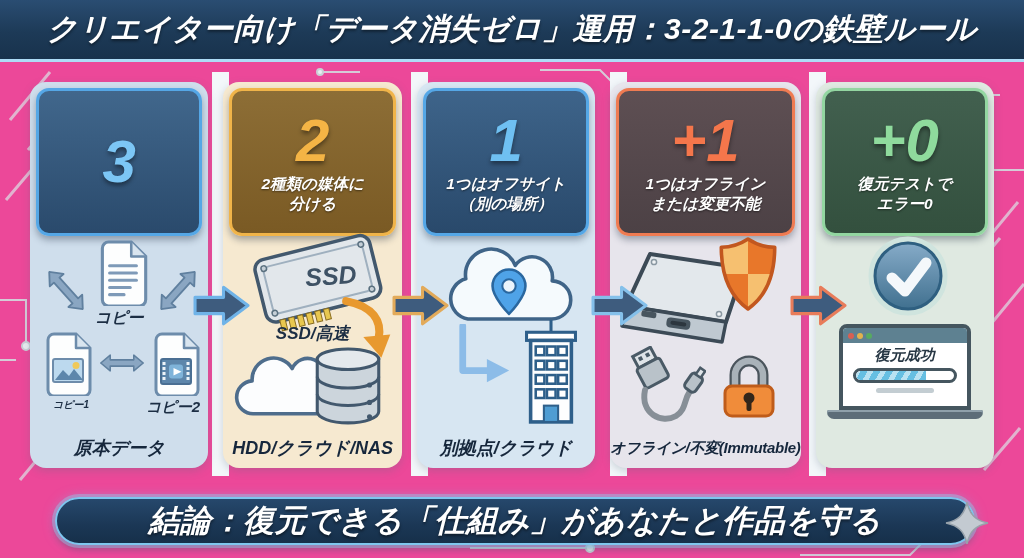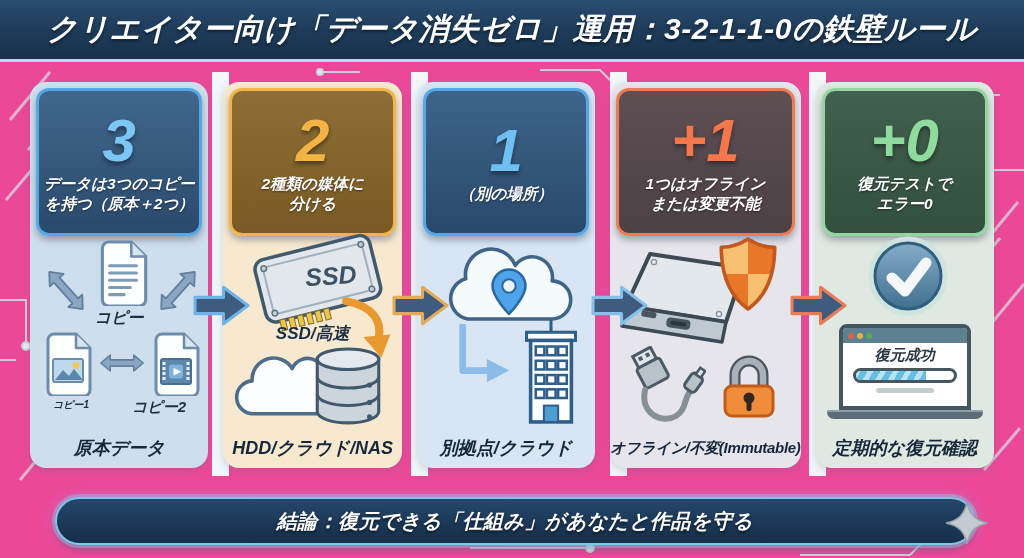--- a/index.html
+++ b/index.html
@@ -58,21 +58,21 @@
   .illus { flex:1; position:relative; }
   .caption { height:32px; display:flex; align-items:center; justify-content:center;
              font-weight:bold; color:#16273c; font-size:18px; padding-bottom:8px; white-space:nowrap;text-align:right; }
   .caption-sm { font-size:15px; letter-spacing:-.3px; }
 
   
   .pos-doc { position:absolute; left:66px; top:2px; }
   .lbl { position:absolute; font-weight:bold; color:#1c2e44; text-align:center; }
   .lbl-top { left:0; right:0; top:70px; font-size:16px; }
   .lbl-left { left:-4px; width:90px; top:160px; font-size:10px; }
-  .lbl-right { left:84px; width:90px; top:160px; font-size:15px; }
+  .lbl-right { left:98px; width:90px; top:160px; font-size:15px; }
   .arr-l { position:absolute; left:10px; top:42px; transform:rotate(48deg); }
   .arr-r { position:absolute; left:122px; top:42px; transform:rotate(-48deg); }
   .arr-m { position:absolute; left:70px; top:116px; }
   .pos-img { position:absolute; left:12px; top:94px; }
   .pos-vid { position:absolute; left:120px; top:94px; }
 
   
   .pos-ssd { position:absolute; left:20px; top:-4px; transform:rotate(-14deg); }
   .lbl-ssd { left:0; right:0; top:84px; font-size:17px; position:absolute; font-weight:bold; color:#1c2e44; text-align:center; }
   .pos-curve { position:absolute; left:116px; top:58px; }
@@ -112,21 +112,21 @@
   .fa-0 { left:193px; } .fa-1 { left:392px; } .fa-2 { left:591px; } .fa-3 { left:790px; }
 
   
   .footer {
     position:absolute; left:55px; top:497px; width:920px; height:48px; z-index:4;
     background:linear-gradient(180deg,#26486c 0%,#1b3755 60%,#16304a 100%);
     border:2px solid #7ec6ee; border-radius:24px;
     box-shadow:0 0 0 3px rgba(150,205,240,.4), 0 0 12px rgba(120,190,235,.55), 0 4px 7px rgba(0,0,0,.3);
     display:flex; align-items:center; justify-content:center;
   }
-  .footer-text { color:#ffffff; font-size:20px; font-weight:bold; letter-spacing:.5px;
+  .footer-text { color:#ffffff; font-size:31px; font-weight:bold; letter-spacing:.5px;
                  text-shadow:0 2px 3px rgba(0,0,0,.5); white-space:nowrap; }
   .sparkle { position:absolute; right:-16px; top:2px; }
 </style>
 </head>
 <body>
 
 <div class="poster">
 
   <svg class="bg-decor" width="1024" height="558" viewBox="0 0 1024 558">
     <g stroke="#d3d9de" stroke-width="2" fill="none" opacity=".9">
@@ -157,24 +157,20 @@
 
   <header class="header">
     <div class="header-title">クリエイター向け「データ消失ゼロ」運用：3-2-1-1-0の鉄壁ルール</div>
   </header>
 
   <div class="columns">
 
     <section class="col col-0">
       <div class="card card-0">
         <div class="card-num num-0">3</div>
-        <div class="card-desc">
-          <span class="line">データは3つのコピー</span>
-          <span class="line">を持つ（原本＋2つ）</span>
-        </div>
       </div>
       <div class="illus">
         <svg class="pos-doc" width="54" height="66" viewBox="0 0 52 64">
           <path d="M6 8 a6 6 0 0 1 6 -6 h22 l14 14 v42 a6 6 0 0 1 -6 6 H12 a6 6 0 0 1 -6 -6 Z" fill="#fdfefe" stroke="#6d8cab" stroke-width="3"></path>
           <path d="M34 2 v14 h14" fill="#d9e5ef" stroke="#6d8cab" stroke-width="2.5" stroke-linejoin="round"></path>
           <g stroke="#7e9ab8" stroke-width="3" stroke-linecap="round">
             <line x1="13" y1="25" x2="39" y2="25"></line>
               <line x1="13" y1="32" x2="39" y2="32"></line>
             <line x1="13" y1="39" x2="39" y2="39"></line>
               <line x1="13" y1="46" x2="33" y2="46"></line>
@@ -268,20 +264,21 @@
           </g>
         </svg>
       </div>
       <div class="caption">HDD/クラウド/NAS</div>
     </section>
 
     <section class="col col-2">
       <div class="card card-2">
         <div class="card-num num-2">1</div>
         <div class="card-desc">
+          <span class="line">1つはオフサイト</span>
           <span class="line">（別の場所）</span>
         </div>
       </div>
       <div class="illus">
         <svg class="pos-cloudpin" width="144" height="94" viewBox="0 0 140 90">
           <path d="M30 78 A20 20 0 0 1 28 39 A25 25 0 0 1 76 26 A20 20 0 0 1 112 41 A17 17 0 0 1 111 78 Z" fill="#f5fafd" stroke="#3f6488" stroke-width="3.5" stroke-linejoin="round"></path>
           <path d="M70 30 a16 16 0 0 1 16 16 c0 11 -16 27 -16 27 s-16 -16 -16 -27 a16 16 0 0 1 16 -16 Z" fill="#4fa3e8" stroke="#2a679f" stroke-width="2.5"></path>
           <circle cx="70" cy="46" r="6.5" fill="#eaf4fc" stroke="#2a679f" stroke-width="2"></circle>
         </svg>
         <svg class="pos-elbow" width="58" height="68" viewBox="0 0 60 70">
@@ -404,21 +401,20 @@
             </div>
             <div class="lap-msg">復元成功</div>
             <div class="lap-progress">
               <div class="lap-fill"></div>
             </div>
             <div class="lap-line"></div>
           </div>
           <div class="lap-base"></div>
         </div>
       </div>
-      <div class="caption">定期的な復元確認</div>
     </section>
   </div>
 
   <svg class="flow-arrow fa-0" viewBox="0 0 56 42">
     <path d="M2 13 H30 V3 L54 21 L30 39 V29 H2 Z" fill="#3e5c7e" stroke="#6fb3e8" stroke-width="3" stroke-linejoin="round"></path>
   </svg>
   <svg class="flow-arrow fa-1" viewBox="0 0 56 42">
     <path d="M2 13 H30 V3 L54 21 L30 39 V29 H2 Z" fill="#3e5c7e" stroke="#e2aa5a" stroke-width="3" stroke-linejoin="round"></path>
   </svg>
   <svg class="flow-arrow fa-2" viewBox="0 0 56 42">

